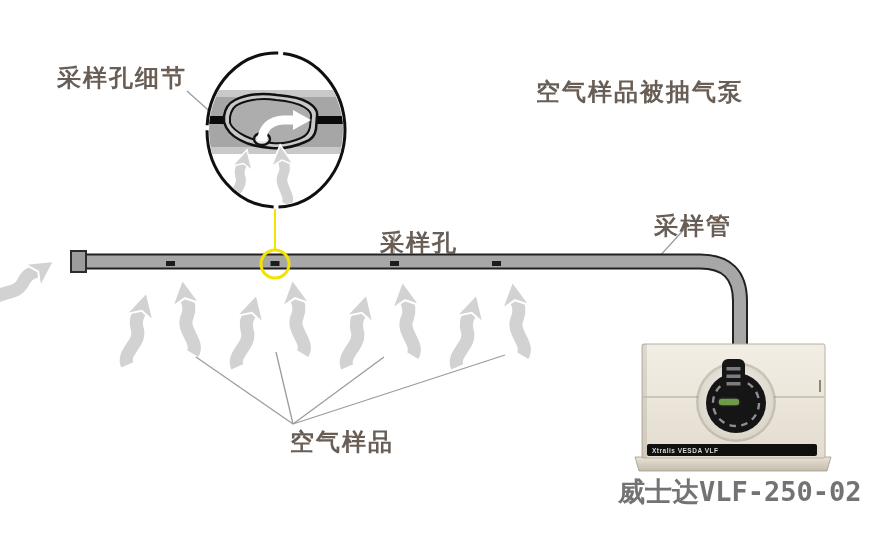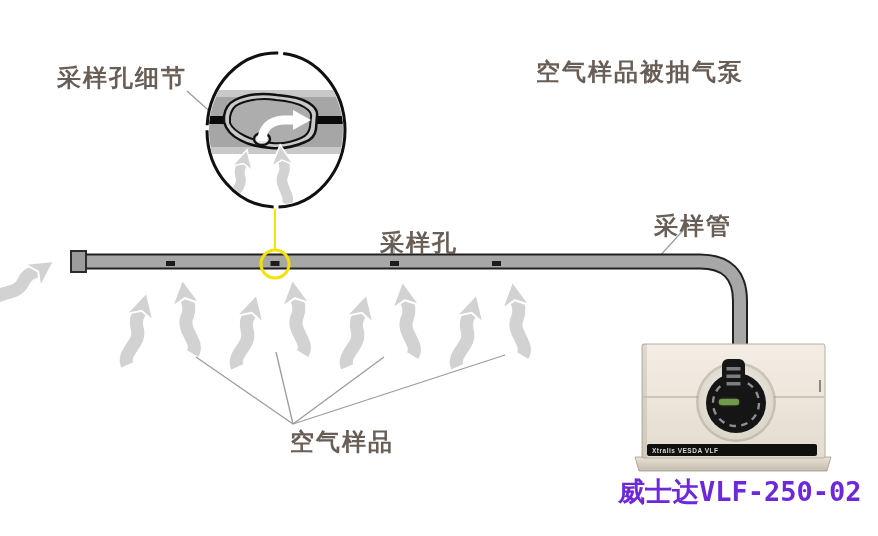--- a/index.html
+++ b/index.html
@@ -7,21 +7,21 @@
     position:relative;width:878px;height:536px;background:#ffffff;overflow:hidden;
     font-family:"Liberation Sans",sans-serif;
   }
   .stage svg{position:absolute;left:0;top:0;}
   .lbl{
     position:absolute;font-weight:bold;color:#695e55;font-size:24px;
     letter-spacing:2px;white-space:nowrap;line-height:1;
   }
   .model{
     font-family:"DejaVu Sans Mono","Liberation Sans",monospace,sans-serif;
-    font-size:27px;color:#6d28d9;letter-spacing:0px;
+    font-size:27px;color:#737373;letter-spacing:0px;
   }
 </style>
 </head>
 <body>
 
 <div class="stage">
 
   <svg width="878" height="536" viewBox="0 0 878 536">
     <defs>
       <g id="arw">
@@ -117,19 +117,19 @@
       <circle cx="736" cy="403" r="23" fill="none" stroke="#8f8f8f" stroke-width="2.4" stroke-dasharray="6.5 5.5"></circle>
       <rect x="718" y="398" width="22" height="8" rx="4" fill="#6f9a49" stroke="#222222" stroke-width="1.5"></rect>
       <rect x="722" y="359" width="23" height="35" rx="6" fill="#161616"></rect>
       <rect x="726.5" y="367" width="14" height="3.5" fill="#7d7d7d"></rect>
       <rect x="726.5" y="374.5" width="14" height="3.5" fill="#7d7d7d"></rect>
       <rect x="726.5" y="382" width="14" height="3.5" fill="#7d7d7d"></rect>
     </g>
   </svg>
 
   <div class="lbl" style="left:57px;top:66px;">采样孔细节</div>
-  <div class="lbl" style="left:536px;top:60px;">空气样品被抽气泵</div>
+  <div class="lbl" style="left:536px;top:80px;">空气样品被抽气泵</div>
   <div class="lbl" style="left:380px;top:203px;margin-top:28px;">采样孔</div>
   <div class="lbl" style="left:654px;top:201px;margin-top:13px;">采样管</div>
   <div class="lbl" style="left:256px;top:430px;margin-left:34px;">空气样品</div>
   <div class="lbl model" style="left:618px;top:478px;">威士达VLF-250-02</div>
 
 </div>
 
 </body></html>

